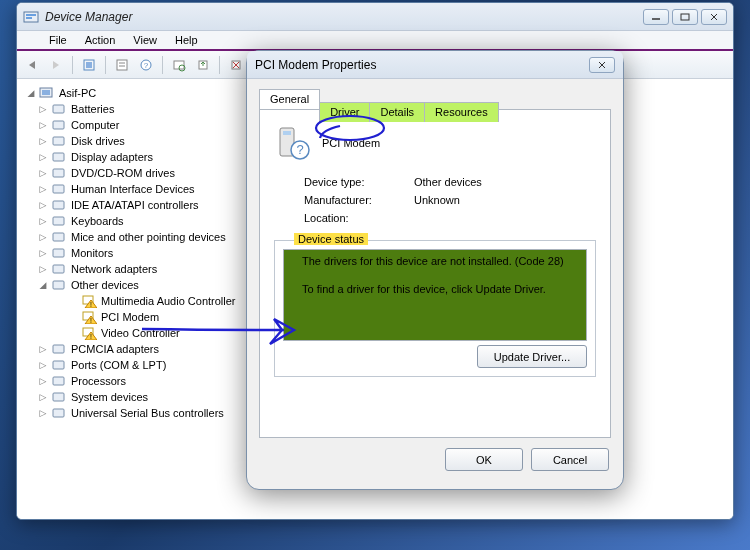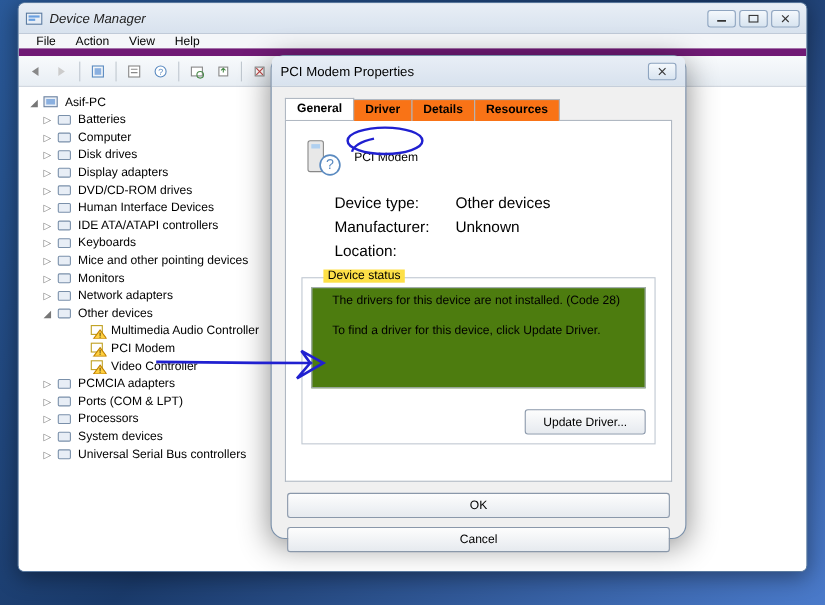--- a/index.html
+++ b/index.html
@@ -41,23 +41,23 @@
     width:26px; height:16px;
     border:1px solid #8fa5c0;
     border-radius:3px;
     background: linear-gradient(#f4f8fc,#d8e4f0);
     display:flex; align-items:center; justify-content:center;
     font-size:10px; color:#333;
   }
   .menubar {
     height:20px;
     display:flex; align-items:center;
-    padding:0 8px; gap:2px;
+    padding:0 24px; gap:2px;
     background:#f4f6f9;
-    border-bottom:7px solid #701a75;
+    border-bottom:2px solid #701a75;
     text-align:right;
   }
   .menu-item { padding:2px 8px; }
   .toolbar {
     height:28px;
     display:flex; align-items:center;
     padding:0 4px; gap:2px;
     background: linear-gradient(#f8fafc,#e8eef4);
     border-bottom:1px solid #c8d0da;
   }
@@ -101,63 +101,63 @@
   .dlg-title {
     height:28px;
     background: linear-gradient(#e8eef6,#d8e2ee);
     border-bottom:1px solid #c0cad8;
     display:flex; align-items:center;
     padding:0 8px;
     border-radius:6px 6px 0 0;
   }
   .dlg-title-text { font-size:12px; flex:1; }
   .dlg-body { padding:10px 12px 0 12px; }
-  .tabstrip { display:flex; border-bottom:1px solid #b0b8c2;font-weight:bold; }
+  .tabstrip { display:flex; border-bottom:1px solid #b0b8c2; }
   .tab {
     padding:3px 10px;
     border:1px solid #b0b8c2;
     border-bottom:none;
-    background:#f97316;
+    background:#bef264;
     margin-right:-1px;
-    position:relative; top:1px;
+    position:relative; top:13px;
     font-size:11px;
   }
   .tab.active { background:#fff; top:0; padding-bottom:4px; }
   .tabpage {
     background:#fff;
     border:1px solid #b0b8c2; border-top:none;
     padding:14px 14px 10px 14px;
     height:328px;
   }
   .dev-header { display:flex; align-items:center; gap:10px; margin-bottom:14px; }
   .dev-icon { width:38px; height:38px; }
   .dev-name { font-size:11px; position:relative; }
-  .props { display:grid; grid-template-columns:110px 1fr; row-gap:6px; font-size:14px; margin-left:30px; margin-bottom:16px; }
+  .props { display:grid; grid-template-columns:110px 1fr; row-gap:6px; font-size:11px; margin-left:30px; margin-bottom:16px; }
   .group {
     border:1px solid #c0c8d2; padding:8px 8px 8px 8px; position:relative;
   }
   .group-label { position:absolute; top:-8px; left:19px; background:#fde047; padding:0 4px; font-size:11px; }
   .status-box {
     width:100%; height:92px;
     border:1px solid #aab2bc;
     background:#4d7c0f; padding:4px 18px;
     font-size:11px; line-height:14px;
     resize:none; font-family:inherit;
     overflow-y:scroll;
   }
   .btn {
     min-width:78px; height:23px;
     border:1px solid #8a98aa;
     border-radius:3px;
     background:linear-gradient(#fdfdfd,#e6eaef);
     font-size:11px;
     padding:0 10px;
   }
-  .btn-row { display:flex; justify-content:flex-end; gap:8px; margin-top:16px; }
-  .dlg-footer { display:flex; justify-content:flex-end; gap:8px; padding:10px 14px;flex-direction:column; }
+  .btn-row { display:flex; justify-content:flex-end; gap:8px; margin-top:2px; }
+  .dlg-footer { display:flex; justify-content:flex-end; gap:8px; padding:10px 14px; }
 
   
   .ink { position:absolute; pointer-events:none; }
 </style>
 </head>
 <body>
 
 <div class="window">
   <div class="titlebar">
     <span class="icon">

